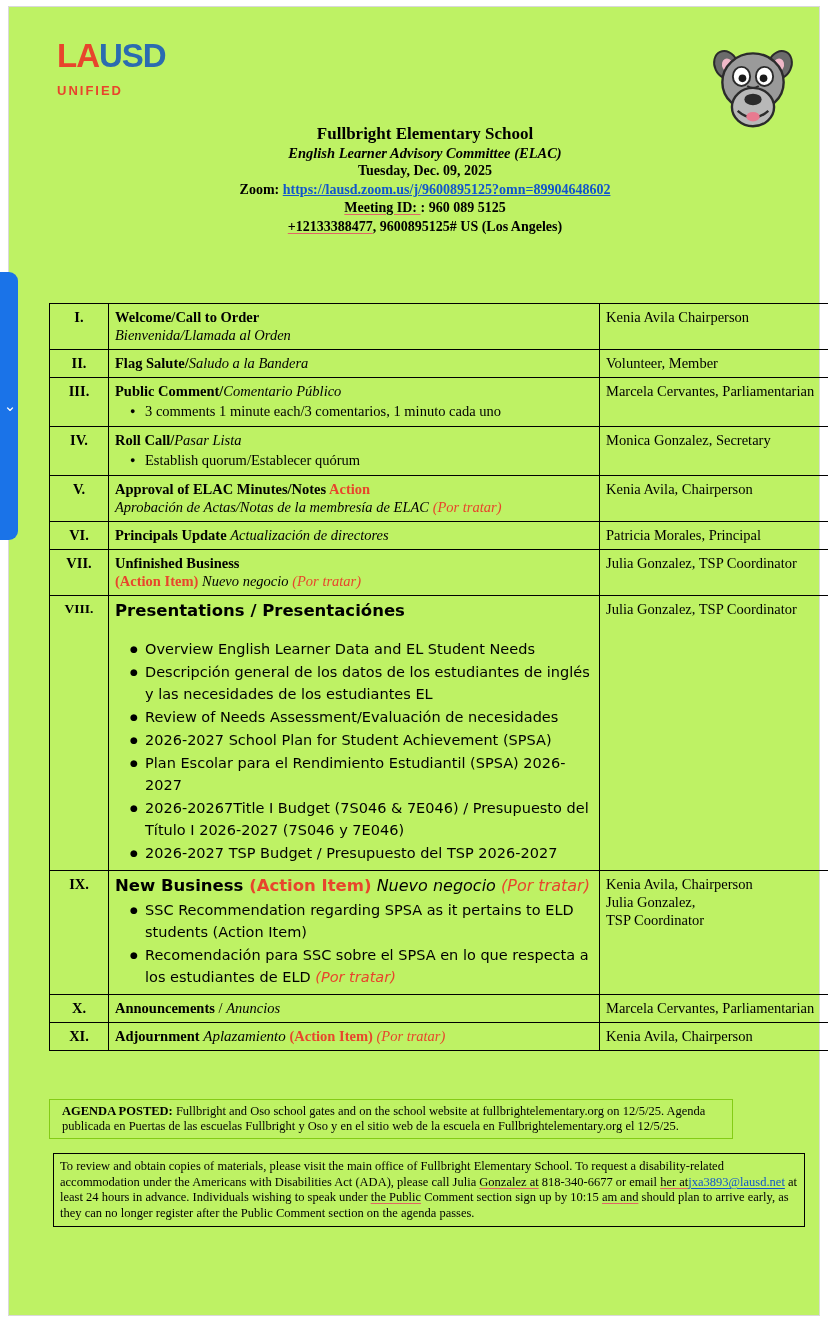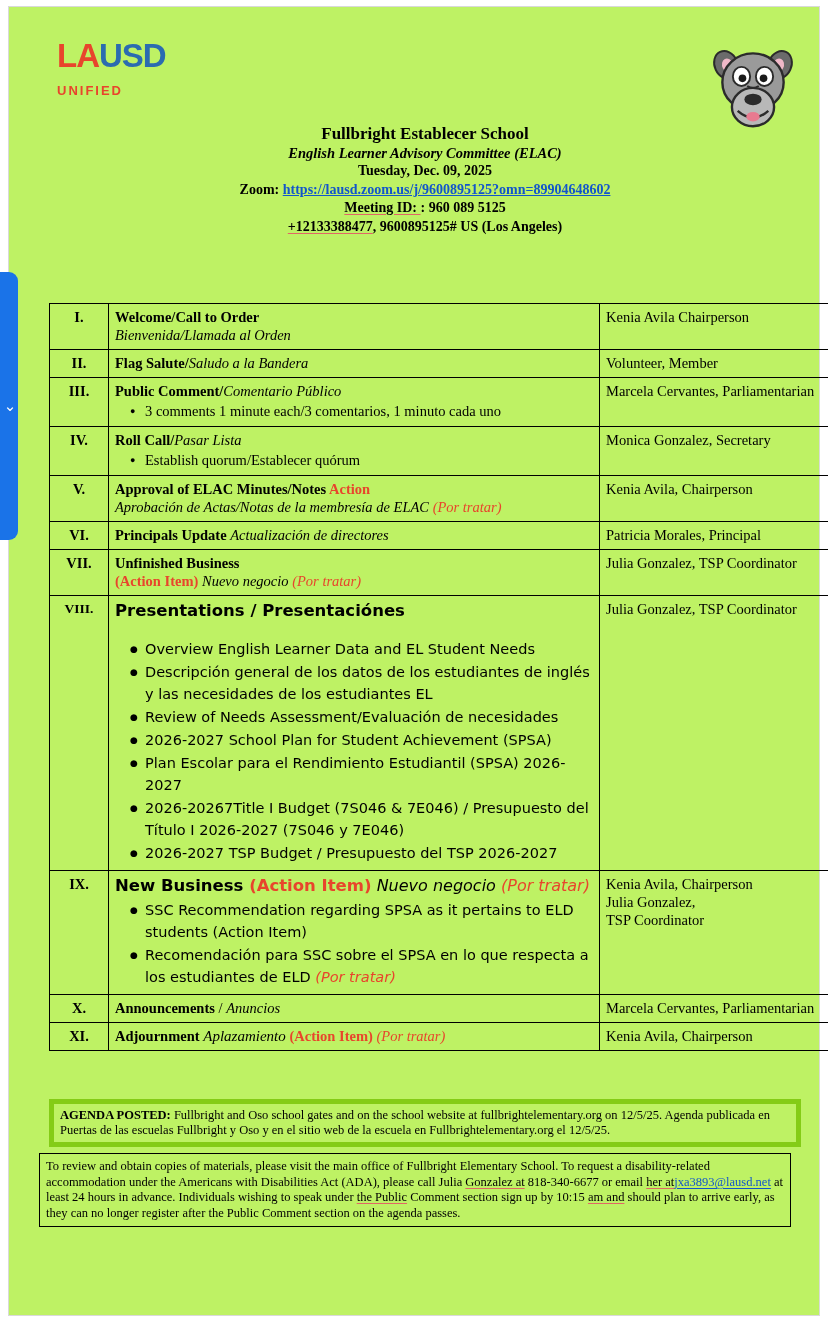--- a/index.html
+++ b/index.html
@@ -149,30 +149,30 @@
   }
   .sans.big { font-size: 16.5px; font-weight: bold; }
   .sans ul.bul li { line-height: 22px; }
   .sans ul.bul li:before { line-height: 23px; }
 
   
   .foot-box {
     position: absolute;
     left: 40px;
     top: 1092px;
-    width: 752px;
-    border: 5px solid #84cc16;
+    width: 684px;
+    border: 1px solid #84cc16;
     box-sizing: border-box;
-    padding: 4px 6px;
+    padding: 4px 12px;
     font-size: 12.5px;
     line-height: 15px;
   }
   .foot-box2 {
     position: absolute;
-    left: 30px;
+    left: 44px;
     top: 1146px;
     width: 752px;
     border: 1px solid #000000;
     box-sizing: border-box;
     padding: 5px 6px;
     font-size: 12.5px;
     line-height: 15.5px;
   }
   .foot-box2 a { color: #1155cc; text-decoration: underline; }
   .ul-red {
@@ -207,21 +207,21 @@
       <circle cx="39" cy="40" r="4" fill="#1a1a1a"></circle>
       <circle cx="61" cy="40" r="4" fill="#1a1a1a"></circle>
       <ellipse cx="50" cy="62" rx="9" ry="6" fill="#2b2b2b"></ellipse>
       <path d="M34 74 Q50 88 66 74" stroke="#2b2b2b" stroke-width="2.5" fill="none"></path>
       <ellipse cx="50" cy="80" rx="7" ry="5" fill="#e87a90"></ellipse>
       <path d="M44 48 q6 4 12 0" stroke="#2b2b2b" stroke-width="2" fill="none"></path>
     </svg>
   </div>
 
   <div class="title-block">
-    <div class="t-school">Fullbright Establecer School</div>
+    <div class="t-school">Fullbright Elementary School</div>
     <div class="t-sub">English Learner Advisory Committee (ELAC)</div>
     <div class="t-line">Tuesday, Dec. 09,  2025</div>
     <div class="t-zoom"><span>Zoom: </span><a href="#">https://lausd.zoom.us/j/9600895125?omn=89904648602</a></div>
     <div class="t-line"><span class="spell">Meeting ID: </span><span>: 960 089 5125</span></div>
     <div class="t-line"><span class="spell">+12133388477</span><span>, 9600895125# US (Los Angeles)</span></div>
   </div>
 
   <table class="agenda">
     <tbody>
         <tr>

